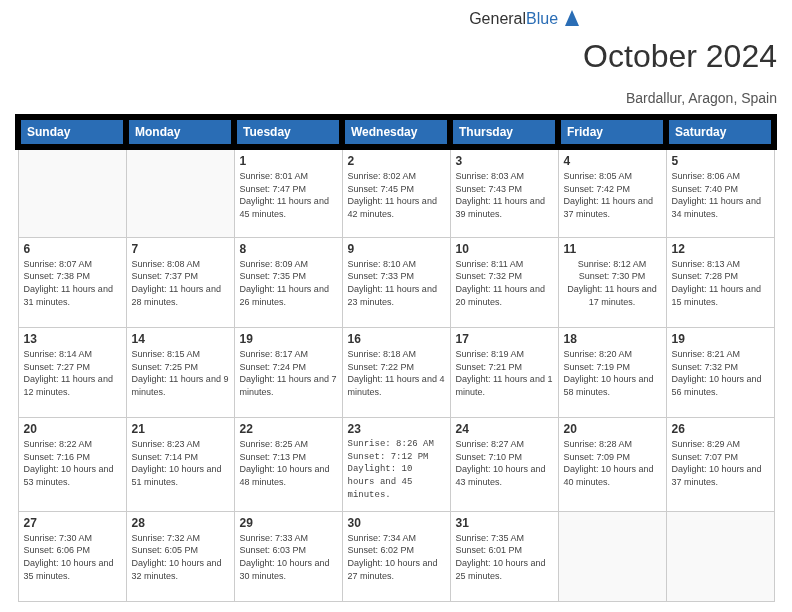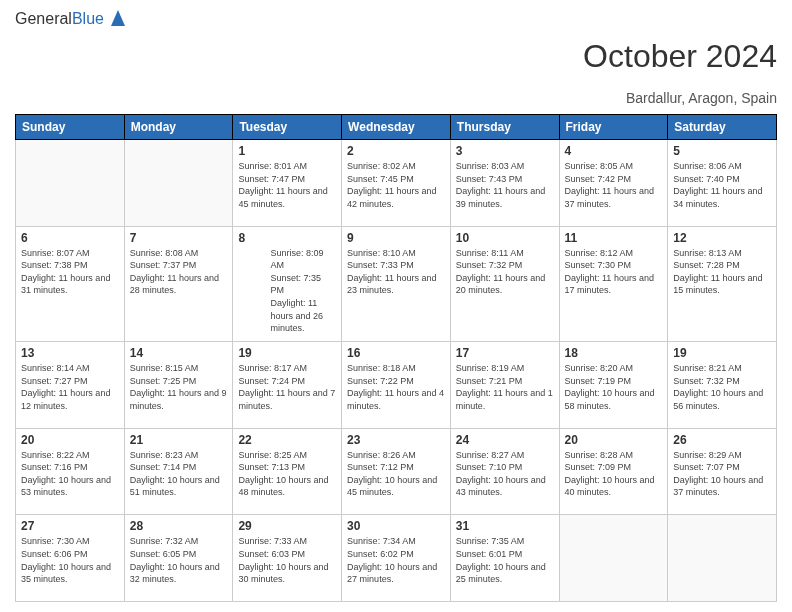--- a/index.html
+++ b/index.html
@@ -12,21 +12,21 @@
     }
     .page {
       width: 792px;
       height: 612px;
       padding: 10px 15px;
       display: flex;
       flex-direction: column;
     }
     .header {
       display: flex;
-      justify-content: space-between;
+      justify-content: flex-end;
       align-items: flex-start;
       margin-bottom: 8px;
     }
     .logo {
       display: flex;
       flex-direction: column;
       align-items: flex-start;
     }
     .logo-general { color: #333; }
     .logo-blue { color: #2a6db5; }
@@ -52,21 +52,21 @@
       width: 100%;
       table-layout: fixed;
     }
     .calendar th {
       background: #2a6db5;
       color: #fff;
       text-align: left;
       padding: 5px 6px;
       font-size: 12px;
       font-weight: bold;
-      border: 1px solid #000000;
+      border: 6px solid #000000;
     }
     .calendar td {
       border: 1px solid #ccc;
       vertical-align: top;
       padding: 4px 5px;
       font-size: 9.5px;
       color: #333;
       height: 85px;
       width: calc(100% / 7);
     }
@@ -165,39 +165,39 @@
 Daylight: 11 hours and 31 minutes.</div>
           </td>
           <td>
             <div class="day-number">7</div>
             <div class="day-info" style="white-space: pre-line;">Sunrise: 8:08 AM
 Sunset: 7:37 PM
 Daylight: 11 hours and 28 minutes.</div>
           </td>
           <td>
             <div class="day-number">8</div>
-            <div class="day-info" style="white-space: pre-line; margin-left: 32px;">Sunrise: 8:09 AM
+            <div class="day-info" style="white-space: pre-line;">Sunrise: 8:09 AM
 Sunset: 7:35 PM
 Daylight: 11 hours and 26 minutes.</div>
           </td>
           <td>
             <div class="day-number">9</div>
             <div class="day-info" style="white-space: pre-line;">Sunrise: 8:10 AM
 Sunset: 7:33 PM
 Daylight: 11 hours and 23 minutes.</div>
           </td>
           <td>
             <div class="day-number">10</div>
             <div class="day-info" style="white-space: pre-line;">Sunrise: 8:11 AM
 Sunset: 7:32 PM
 Daylight: 11 hours and 20 minutes.</div>
           </td>
           <td>
             <div class="day-number">11</div>
-            <div class="day-info" style="white-space: pre-line;">Sunrise: 8:12 AM
+            <div class="day-info" style="white-space: pre-line; text-align: center;">Sunrise: 8:12 AM
 Sunset: 7:30 PM
 Daylight: 11 hours and 17 minutes.</div>
           </td>
           <td>
             <div class="day-number">12</div>
             <div class="day-info" style="white-space: pre-line;">Sunrise: 8:13 AM
 Sunset: 7:28 PM
 Daylight: 11 hours and 15 minutes.</div>
           </td>
         </tr>
@@ -259,21 +259,21 @@
 Daylight: 10 hours and 51 minutes.</div>
           </td>
           <td>
             <div class="day-number">22</div>
             <div class="day-info" style="white-space: pre-line;">Sunrise: 8:25 AM
 Sunset: 7:13 PM
 Daylight: 10 hours and 48 minutes.</div>
           </td>
           <td>
             <div class="day-number">23</div>
-            <div class="day-info" style="white-space: pre-line;">Sunrise: 8:26 AM
+            <div class="day-info" style="white-space: pre-line; font-family: Liberation Mono, monospace;">Sunrise: 8:26 AM
 Sunset: 7:12 PM
 Daylight: 10 hours and 45 minutes.</div>
           </td>
           <td>
             <div class="day-number">24</div>
             <div class="day-info" style="white-space: pre-line;">Sunrise: 8:27 AM
 Sunset: 7:10 PM
 Daylight: 10 hours and 43 minutes.</div>
           </td>
           <td>

